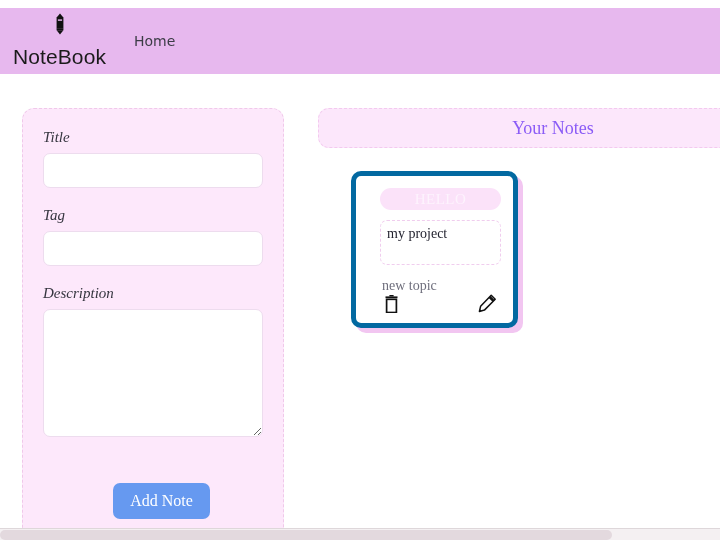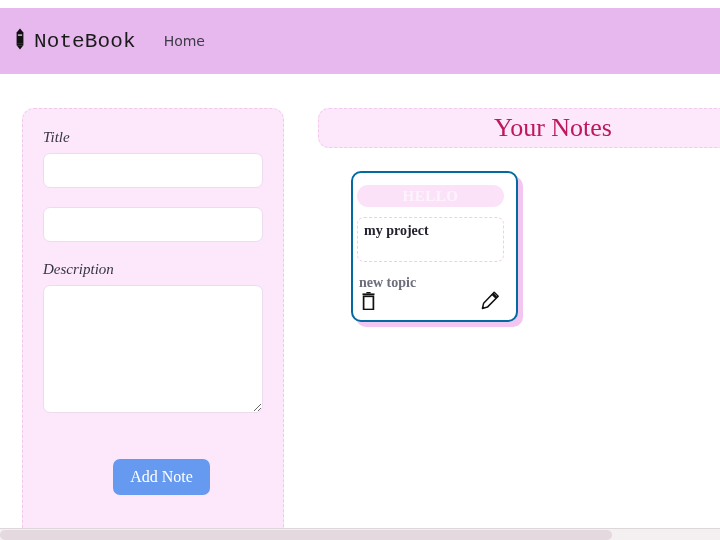--- a/index.html
+++ b/index.html
@@ -27,24 +27,25 @@
     background: #e7b8ee;
     display: flex;
     align-items: center;
     padding-left: 13px;
     box-sizing: border-box;
   }
   #brand {
     display: flex;
     align-items: center;
     gap: 7px;
-    font-family: Liberation Mono, monospace;
+    font-family: Liberation Sans, sans-serif;
     font-size: 21px;
     color: #1b1b1b;
     letter-spacing: 0.1px;
+    flex-direction: column;
   }
   #brand .pencil-glyph {
     font-size: 21px;
     line-height: 1;
     display: inline-block;
     color: #111;
   }
   #nav-links {
     margin-left: 26px;
     display: flex;
@@ -150,39 +151,38 @@
     background: #fce7fb;
     border: 1px dashed #f3c9ef;
     border-radius: 11px;
     box-sizing: border-box;
     display: flex;
     align-items: center;
     justify-content: center;
   }
   #notes-title {
     font-family: "Liberation Serif", serif;
-    font-size: 26px;
-    color: #be185d;
+    font-size: 18px;
+    color: #8b5cf6;
   }
 
   #notes-grid {
     position: absolute;
     left: 33px;
     top: 97px;
   }
   .note-card {
     position: relative;
     width: 167px;
     background: #ffffff;
-    border: 2px solid #0369a1;
+    border: 5px solid #0369a1;
     border-radius: 10px;
     box-sizing: border-box;
-    padding: 12px 12px 10px 4px;
+    padding: 12px 12px 10px 24px;
     box-shadow: 5px 5px 0 0 #f2c6f1;
-    font-weight: bold;
   }
   .note-title-pill {
     height: 22px;
     background: #fbe2f9;
     border-radius: 11px;
     display: flex;
     align-items: center;
     justify-content: center;
     font-family: "Liberation Serif", serif;
     font-size: 15px;
@@ -264,20 +264,21 @@
     <a class="nav-link" href="#">Home</a>
   </div>
 </div>
 
 <div id="content">
 
   <div id="form-panel">
     <div class="field-label">Title</div>
     <input class="text-input" type="text" placeholder="" style="">
 
+    <div class="field-label">Tag</div>
     <input class="text-input" type="text" placeholder="" style="">
 
     <div class="field-label">Description</div>
     <textarea class="text-area" placeholder="" style=""></textarea>
 
     <div id="add-note-row">
       <button id="add-note-button">Add Note</button>
     </div>
   </div>
 

